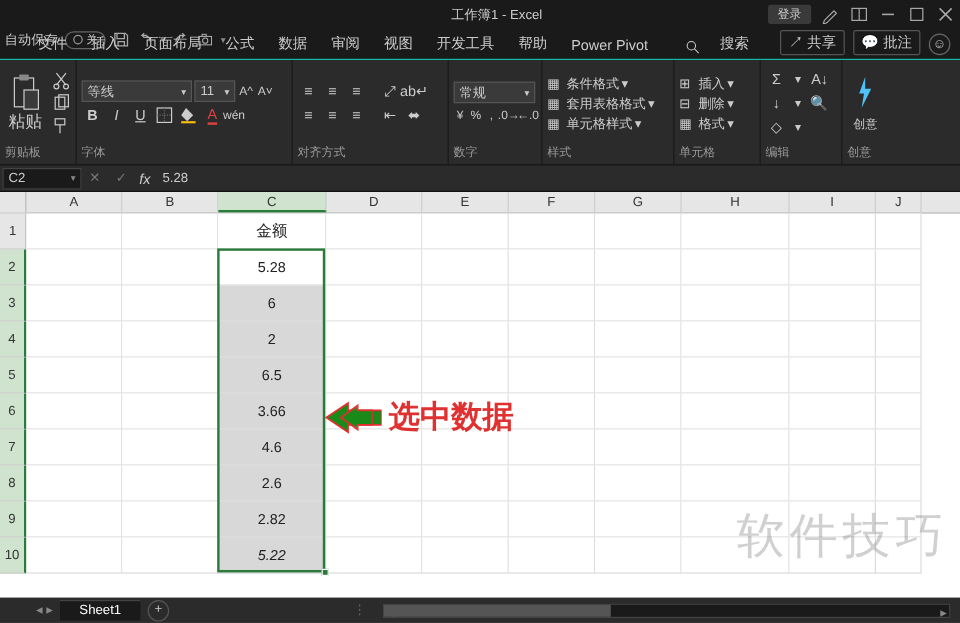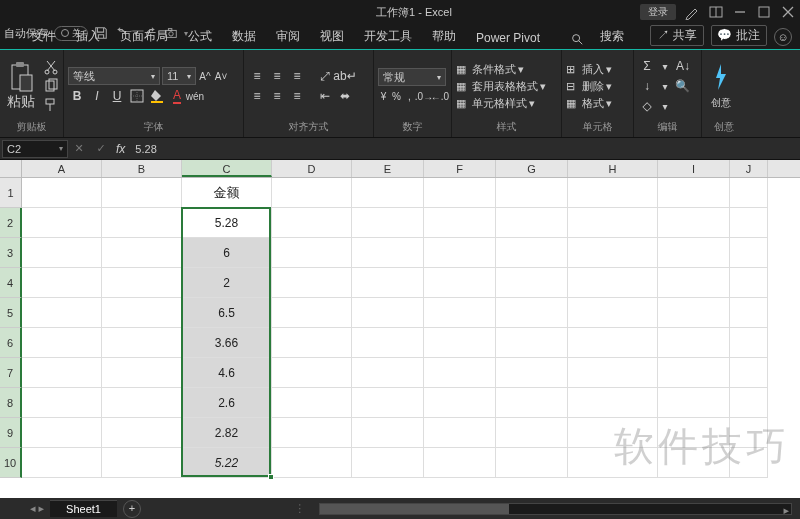--- a/index.html
+++ b/index.html
@@ -17,21 +17,21 @@
 .tabs { height: 26px; background: #1a1a1a; display: flex; align-items: flex-end; font-size: 12px; padding-left: 24px; gap: 4px; border-bottom: 1px solid #14b8a6; }
 .tab { padding: 4px 8px; color: #ccc; cursor: pointer; }
 .tab.active { border-bottom: 2px solid #2a8a4a; color: #fff; }
 .tabs .spacer { flex: 1; }
 .tabs .search-icon { margin: 0 4px; }
 .tabs .right-btn { border: 1px solid #555; padding: 1px 6px; font-size: 12px; margin: 0 3px 3px 0; border-radius: 2px; }
 .tabs .help-circle { width: 18px; height: 18px; border: 1px solid #666; border-radius: 50%; text-align: center; line-height: 16px; font-size: 11px; margin-right: 8px; margin-bottom: 3px; }
 
 .ribbon { height: 88px; background: #2b2b2b; display: flex; border-bottom: 1px solid #111; }
 .ribbon-group { border-right: 1px solid #1a1a1a; display: flex; flex-direction: column; justify-content: space-between; padding: 2px 4px 1px 4px; }
-.ribbon-group .label { font-size: 10px; color: #999; text-align: center; padding-bottom: 2px; }
+.ribbon-group .label { font-size: 10px; color: #999; text-align: left; padding-bottom: 2px; }
 .ribbon-group .body { flex: 1; display: flex; align-items: center; gap: 3px; }
 .rcol { display: flex; flex-direction: column; gap: 2px; font-size: 11px; }
 .rrow { display: flex; align-items: center; gap: 2px; }
 .rsel { background: #3a3a3a; border: 1px solid #555; padding: 0 4px; font-size: 11px; height: 18px; display: flex; align-items: center; justify-content: space-between; color: #ccc; }
 .ribtn { width: 18px; height: 18px; display: flex; align-items: center; justify-content: center; font-size: 12px; color: #ccc; }
 .ribtn.small { width: 14px; height: 16px; font-size: 10px; }
 .paste-big { width: 34px; text-align: center; }
 .paste-big .icon { width: 26px; height: 32px; margin: 0 auto; }
 .paste-big .txt { font-size: 14px; }
 .clip-col { display: flex; flex-direction: column; gap: 3px; margin-left: 2px; }
@@ -471,20 +471,27 @@
           <div class="cell" style="width: 72px;"></div>
           <div class="cell" style="width: 72px;"></div>
           <div class="cell" style="width: 90px;"></div>
           <div class="cell" style="width: 72px;"></div>
           <div class="cell" style="width: 38px;"></div>
         </div>
         <div class="sel-border" style="left: 159px; top: 29px; width: 90px; height: 270px;"></div>
         <div class="sel-handle" style="left: 246px; top: 296px;"></div>
       </div>
   </div>
+  <div class="annot">
+    <svg width="48" height="28" viewBox="0 0 48 28">
+        <path fill="#1a8a1a" stroke="#e03030" stroke-width="1.5" d="M48 8H20V2L2 14l18 12v-6h28z"></path>
+        <path fill="#1a8a1a" stroke="#e03030" stroke-width="1.5" d="M40 8H28V4L14 14l14 10v-4h12z" opacity=".95"></path>
+      </svg>
+    <span class="annot-text">选中数据</span>
+  </div>
   <div class="watermark">软件技巧</div>
 </div>
 
 <div class="sheet-tabs">
   <span class="nav">◂ ▸</span>
   <span class="sheet-tab">Sheet1</span>
   <span class="sheet-add">+</span>
   <span style="flex:.3"></span>
     <span style="color:#666">⋮</span>
   <div class="scrollbar">

